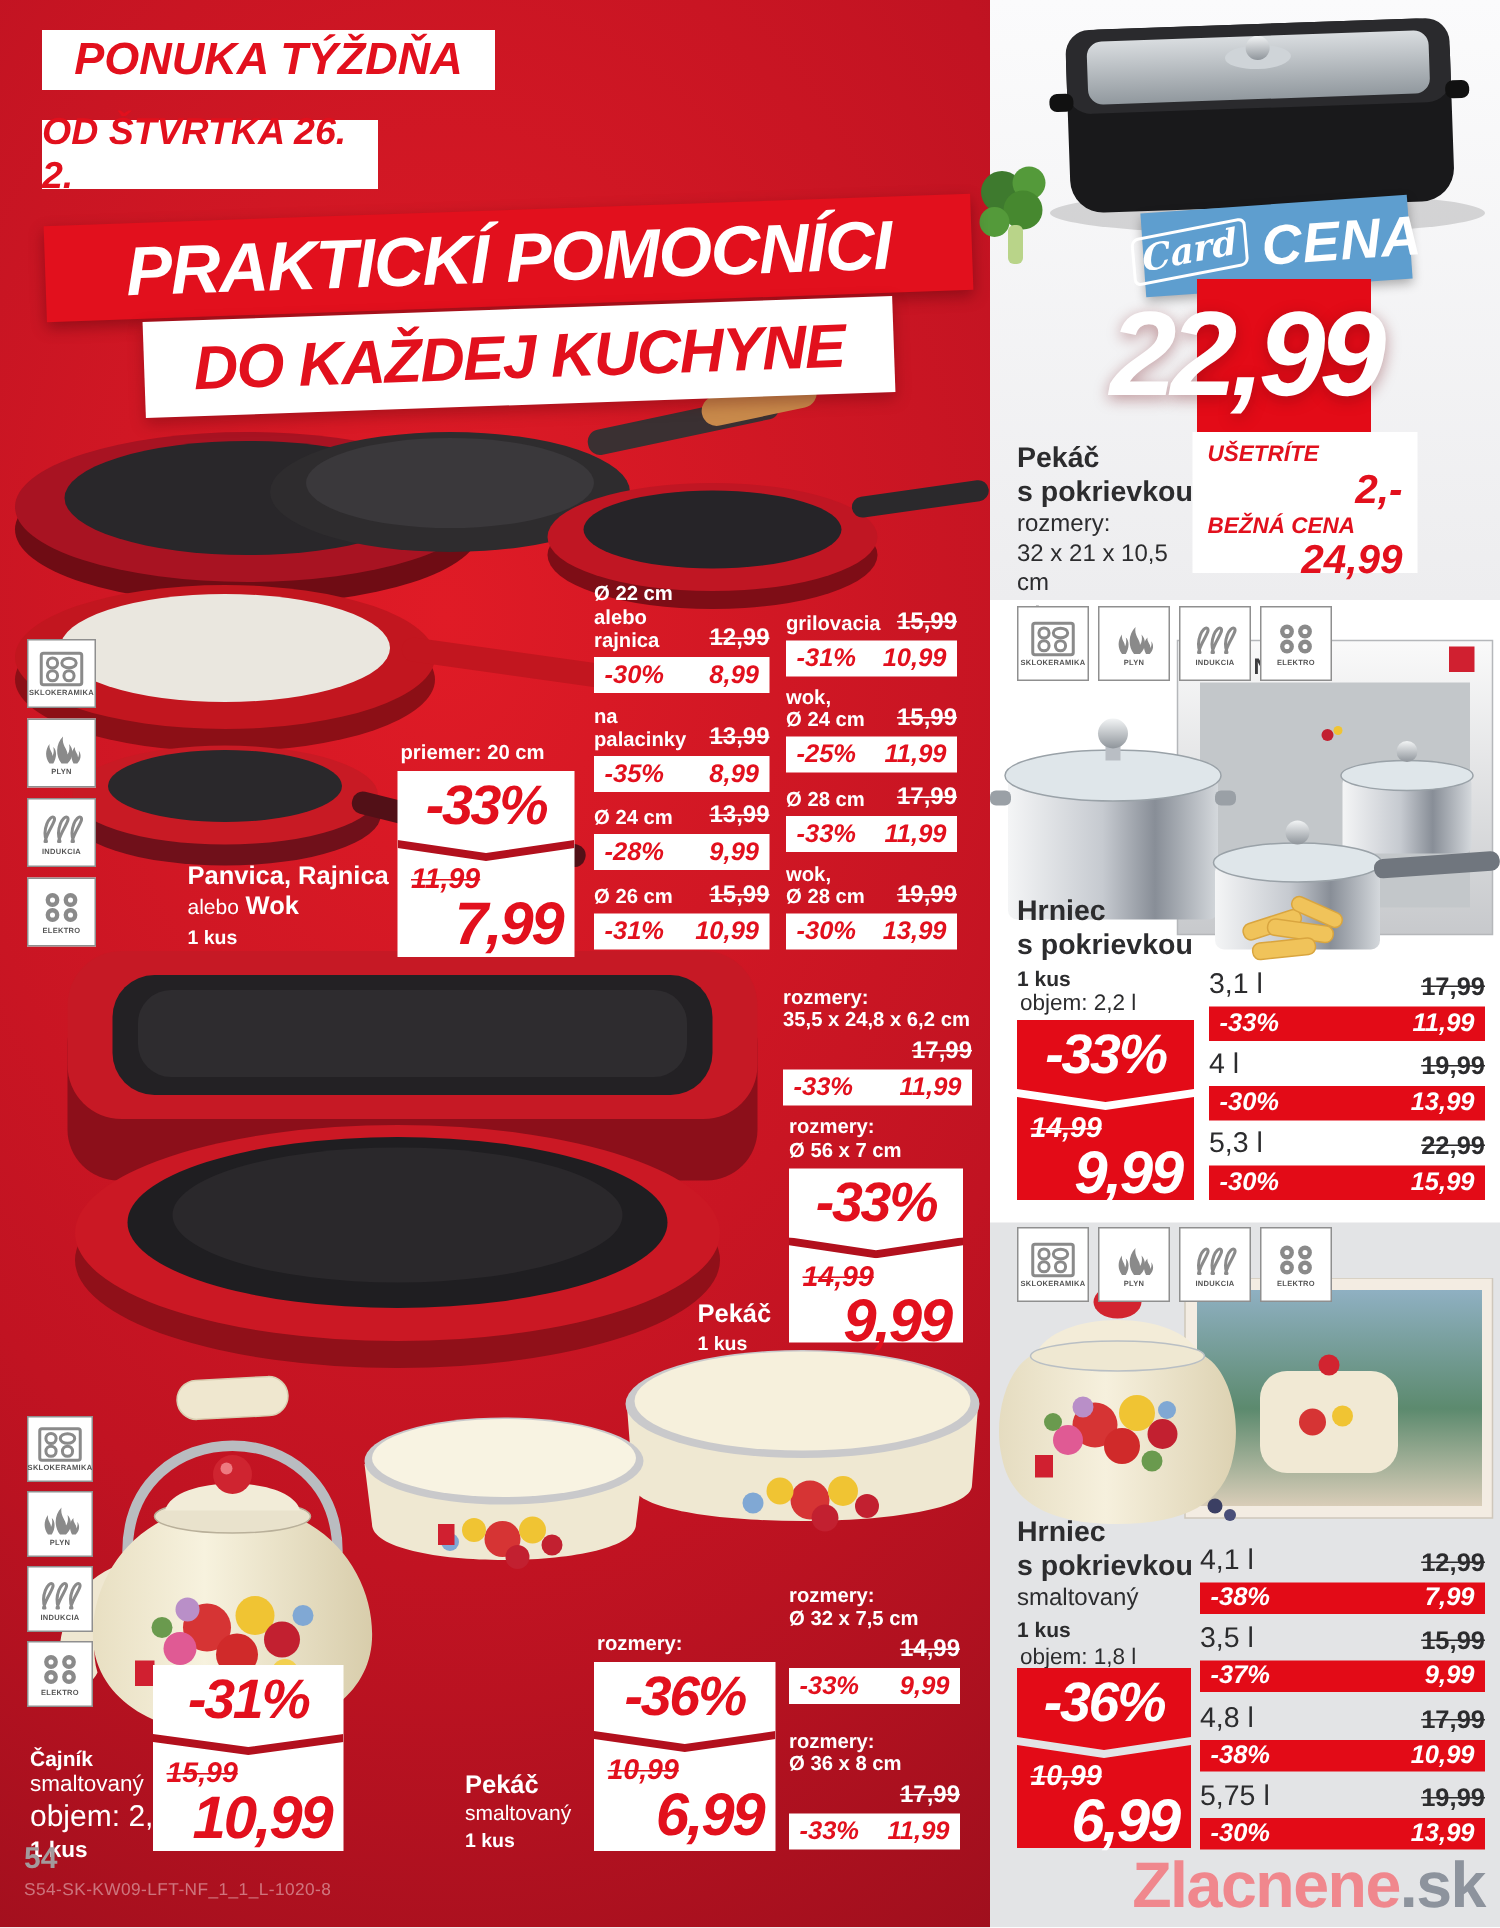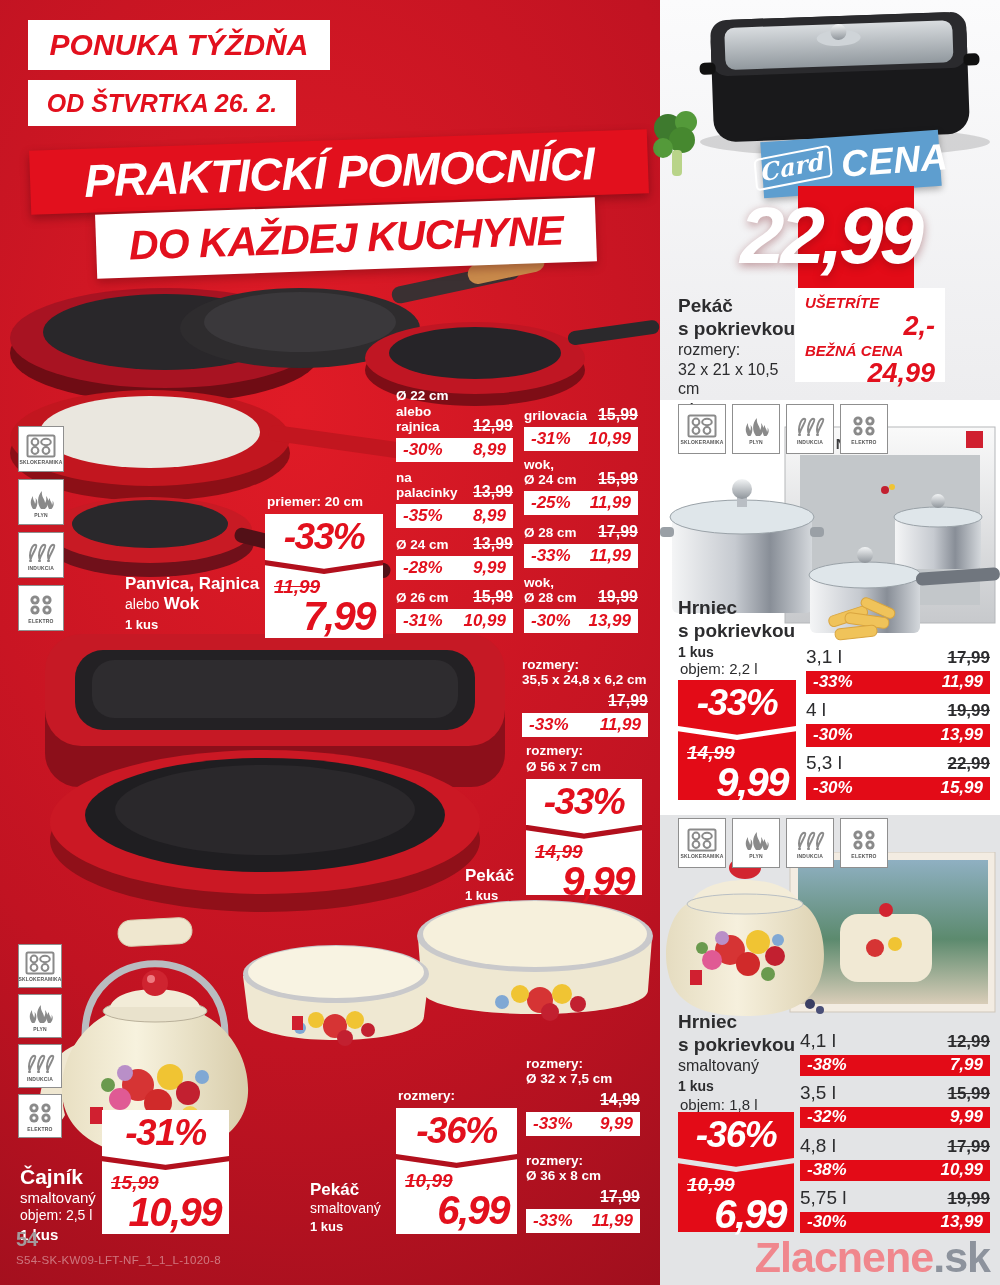--- a/index.html
+++ b/index.html
@@ -339,24 +339,24 @@
         <circle cx="62" cy="86" r="7" fill="#b98fc8"></circle>
       <circle cx="118" cy="88" r="6" fill="#80a8d4"></circle>
         <circle cx="42" cy="96" r="6" fill="#6a9a4e"></circle>
       <circle cx="108" cy="122" r="7" fill="#6a9a4e"></circle>
       <rect x="30" y="118" width="12" height="15" fill="#d02030"></rect>
       <circle cx="150" cy="152" r="5" fill="#3b3f63"></circle>
         <circle cx="160" cy="158" r="4" fill="#4a4f78"></circle>
     </svg>
   </div>
 
-  <div class="wbox" style="left:28px;top:20px;width:302px;height:50px;font-size:30px">
+  <div class="wbox" style="left:28px;top:20px;width:302px;height:40px;font-size:30px">
     <span>PONUKA TÝŽDŇA</span>
   </div>
-  <div class="wbox" style="left:28px;top:80px;width:268px;height:46px;font-size:25px">
+  <div class="wbox" style="left:28px;top:80px;width:224px;height:46px;font-size:25px">
     <span>OD ŠTVRTKA 26. 2.</span>
   </div>
   <div class="ribbon-red" style="left:30px;top:140px;width:618px;height:64px;font-size:46px;letter-spacing:-1px">
     <span>PRAKTICKÍ POMOCNÍCI</span>
   </div>
   <div class="ribbon-white" style="left:96px;top:206px;width:500px;height:64px;font-size:41px;letter-spacing:-1px">
     <span>DO KAŽDEJ KUCHYNE</span>
   </div>
 
   <div class="cardcena">
@@ -636,23 +636,23 @@
   </div>
 
   <div class="vbadge vb-white" style="left:102px;top:1110px;width:127px;height:124px">
     <div class="vb-disc">-31%</div>
     <div class="vb-wedge wedge-red"></div>
     <div class="vb-old">15,99</div>
     <div class="vb-price">10,99</div>
   </div>
 
   <div class="ptitle" style="left:20px;top:1164px">
-    <div class="pt-big" style="font-size:21px">Čajník</div>
+    <div class="pt-big" style="font-size:14px">Čajník</div>
     <div style="font-size:15px">smaltovaný</div>
-    <div style="font-size:14px">objem: 2,5 l</div>
+    <div style="font-size:20px">objem: 2,5 l</div>
     <div class="pt-qty" style="font-size:15px">1 kus</div>
   </div>
 
   <div class="wlabel" style="left:398px;top:1072px">
     <div>rozmery:</div>
     <div>Ø 28 x 7 cm</div>
   </div>
   <div class="vbadge vb-white" style="left:396px;top:1108px;width:121px;height:126px">
     <div class="vb-disc">-36%</div>
     <div class="vb-wedge wedge-red"></div>
@@ -739,21 +739,21 @@
         <span>-38%</span>
         <span>7,99</span>
       </div>
   </div>
   <div class="variant on-white" style="left:800px;top:1082px;width:190px;height:46px">
     <div class="v-top">
         <div class="v-label">3,5 l</div>
         <div class="v-old">15,99</div>
       </div>
     <div class="v-bar rbar">
-        <span>-32%</span>
+        <span>-37%</span>
         <span>9,99</span>
       </div>
   </div>
   <div class="variant on-white" style="left:800px;top:1135px;width:190px;height:46px">
     <div class="v-top">
         <div class="v-label">4,8 l</div>
         <div class="v-old">17,99</div>
       </div>
     <div class="v-bar rbar">
         <span>-38%</span>

